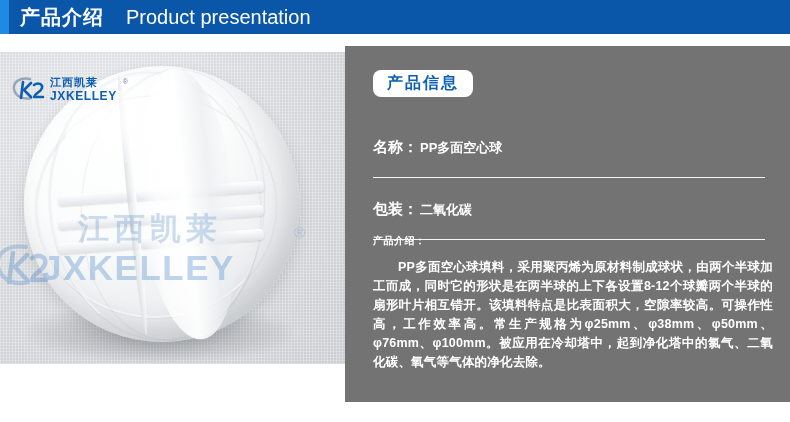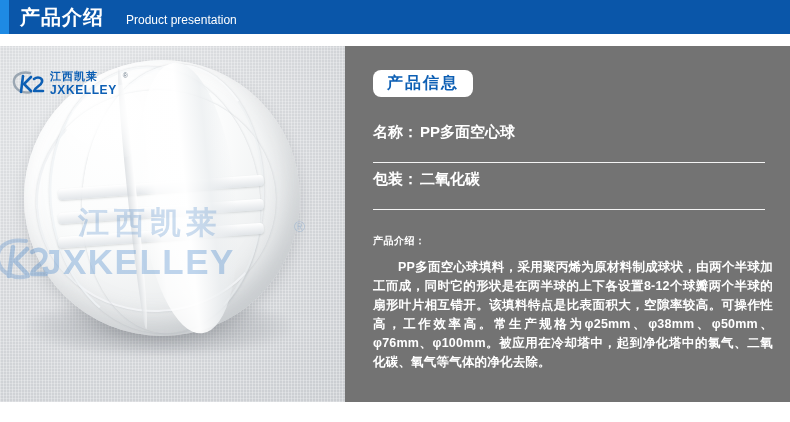--- a/index.html
+++ b/index.html
@@ -51,32 +51,32 @@
   }
   .header-cn {
     color: #ffffff;
     font-size: 20px;
     font-weight: bold;
     letter-spacing: 1px;
     line-height: 34px;
   }
   .header-en {
     color: #ffffff;
-    font-size: 12px;
+    font-size: 20px;
     font-weight: normal;
     line-height: 34px;
   }
 
   
   .photo-area {
     position: absolute;
     left: 0;
-    top: 46px;
+    top: 52px;
     width: 345px;
-    height: 356px;
+    height: 312px;
     background:
       radial-gradient(circle at 30% 22%, #e9ebed 0%, #dcdee1 45%, #cfd2d6 100%);
     overflow: hidden;
   }
   .photo-cloth {
     position: absolute;
     inset: 0;
     background:
       repeating-linear-gradient(90deg, rgba(255,255,255,0.30) 0 1px, rgba(0,0,0,0.012) 1px 3px),
       repeating-linear-gradient(0deg, rgba(255,255,255,0.22) 0 1px, rgba(0,0,0,0.012) 1px 3px);
@@ -296,23 +296,24 @@
     align-items: baseline;
     gap: 2px;
   }
   .spec-label {
     font-size: 15px;
     font-weight: bold;
     color: #ffffff;
     white-space: nowrap;
   }
   .spec-value {
-    font-size: 15px;
-    font-weight: bold;
-    color: #ffffff;
+    font-size: 13px;
+    font-weight: bold;
+    color: #ffffff;
+    margin-top: 16px;
   }
 
   .desc-title {
     position: absolute;
     left: 28px;
     top: 188px;
     font-size: 10px;
     font-weight: bold;
     color: #ffffff;
     letter-spacing: 0.5px;

